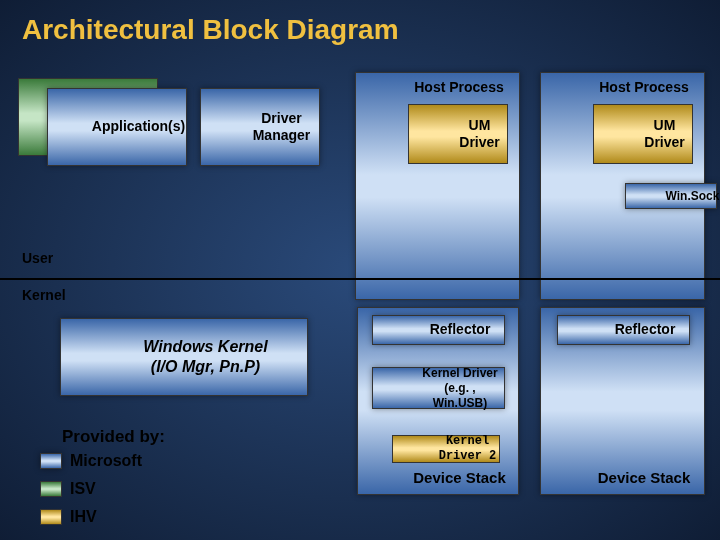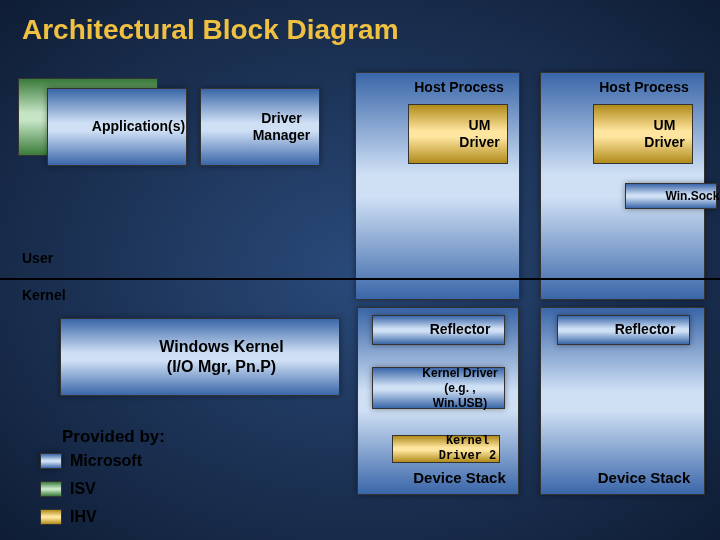--- a/index.html
+++ b/index.html
@@ -108,21 +108,21 @@
   </div>
 
   <div class="box grad small" style="left:625px; top:183px; width:92px; height:26px; z-index:3;">
     <span>Win.Sock</span>
   </div>
 
   <div class="section-label" style="top:250px;">User</div>
   <div class="section-label" style="top:287px;">Kernel</div>
   <div class="divider" style="top:278px;"></div>
 
-  <div class="box grad" style="left:60px; top:318px; width:280px; height:78px; white-space:pre-line; font-size:16px;">
+  <div class="box grad" style="left:60px; top:318px; width:248px; height:78px; white-space:pre-line; font-size:16px;font-style:italic;">
     <span>Windows Kernel
 (I/O Mgr, Pn.P)</span>
   </div>
 
   <div class="box grad" style="left:357px; top:307px; width:162px; height:188px; align-items:flex-end; padding-bottom:6px; font-size:15px;">
     <span>Device Stack</span>
   </div>
 
   <div class="box grad" style="left:372px; top:315px; width:133px; height:30px; z-index:2;">
     <span>Reflector</span>

